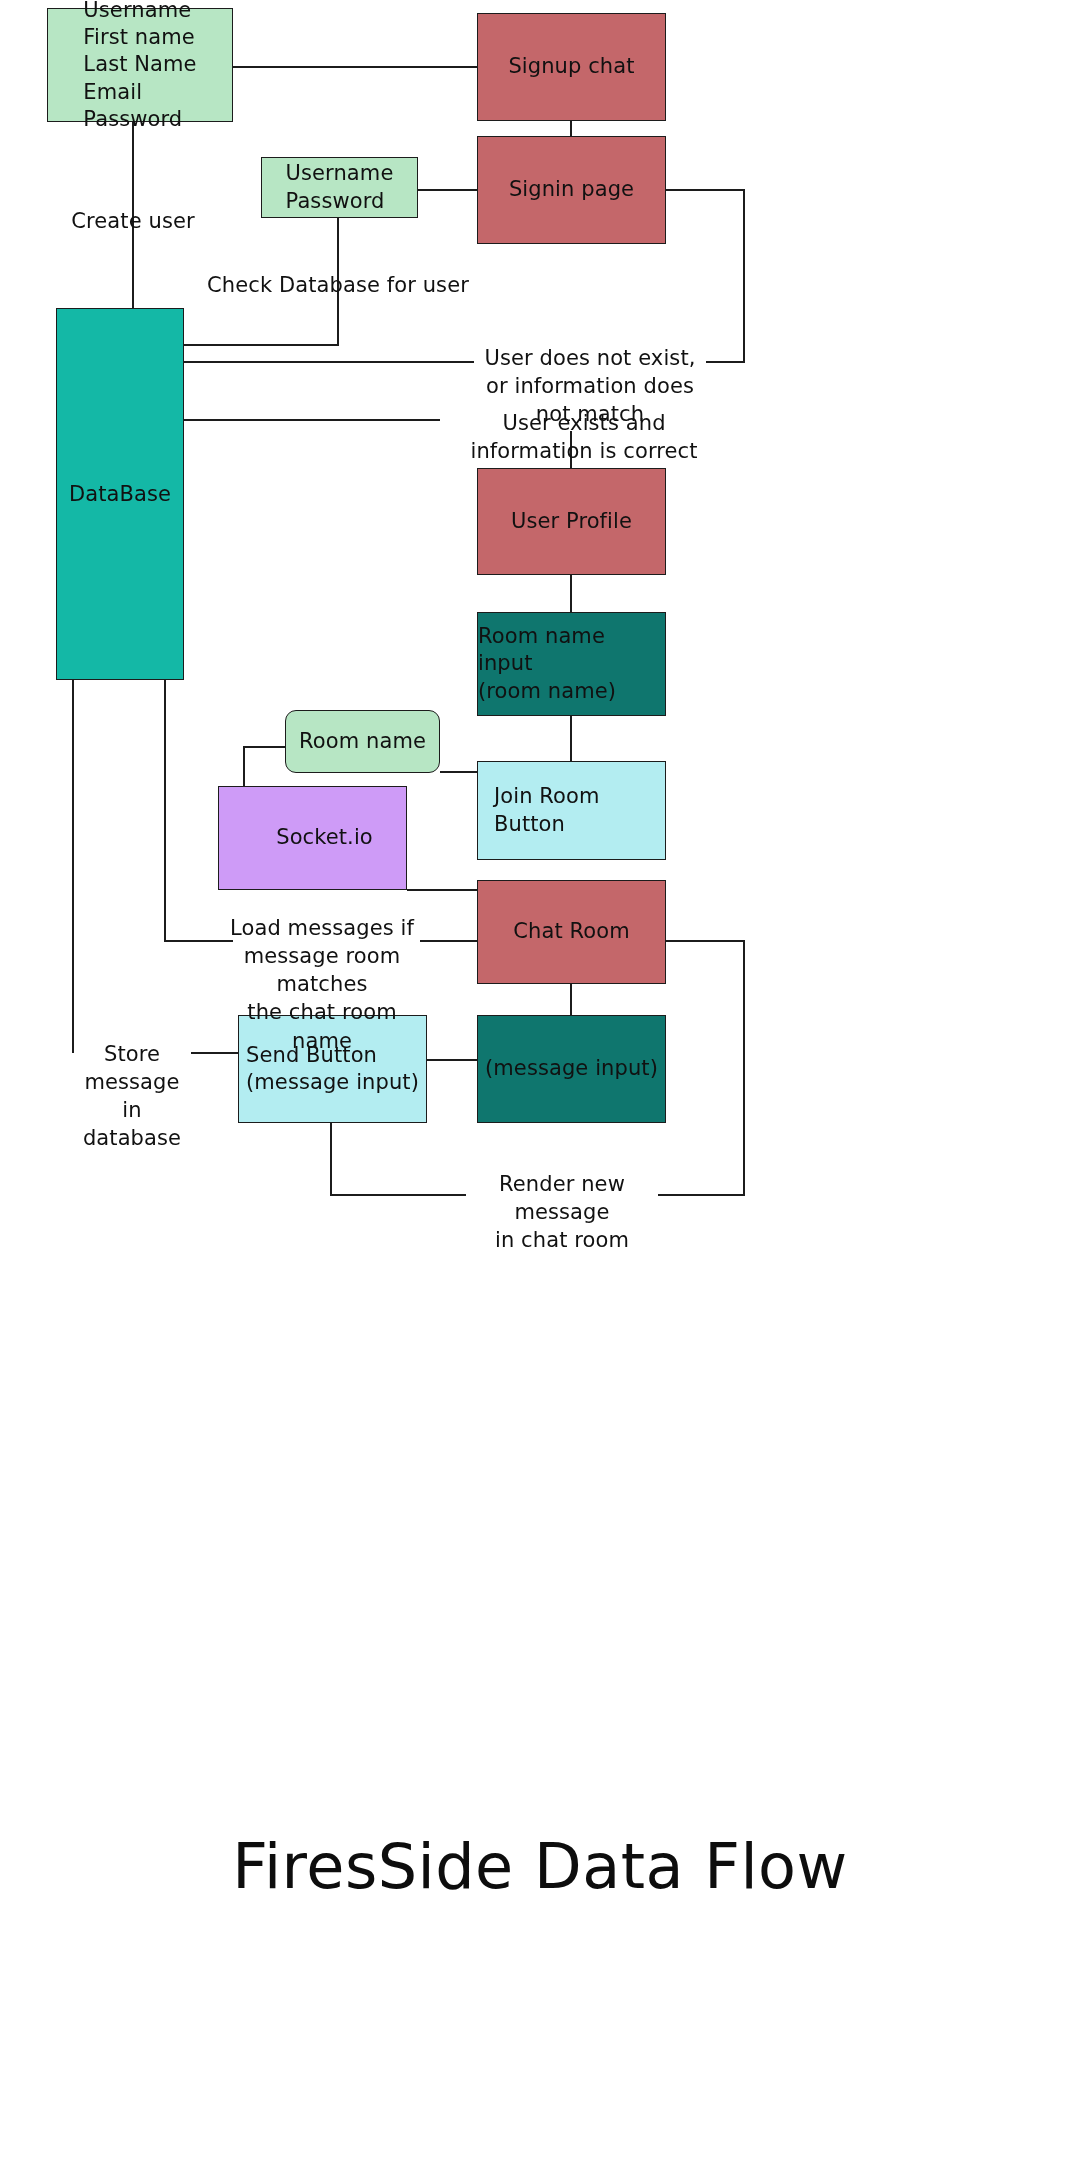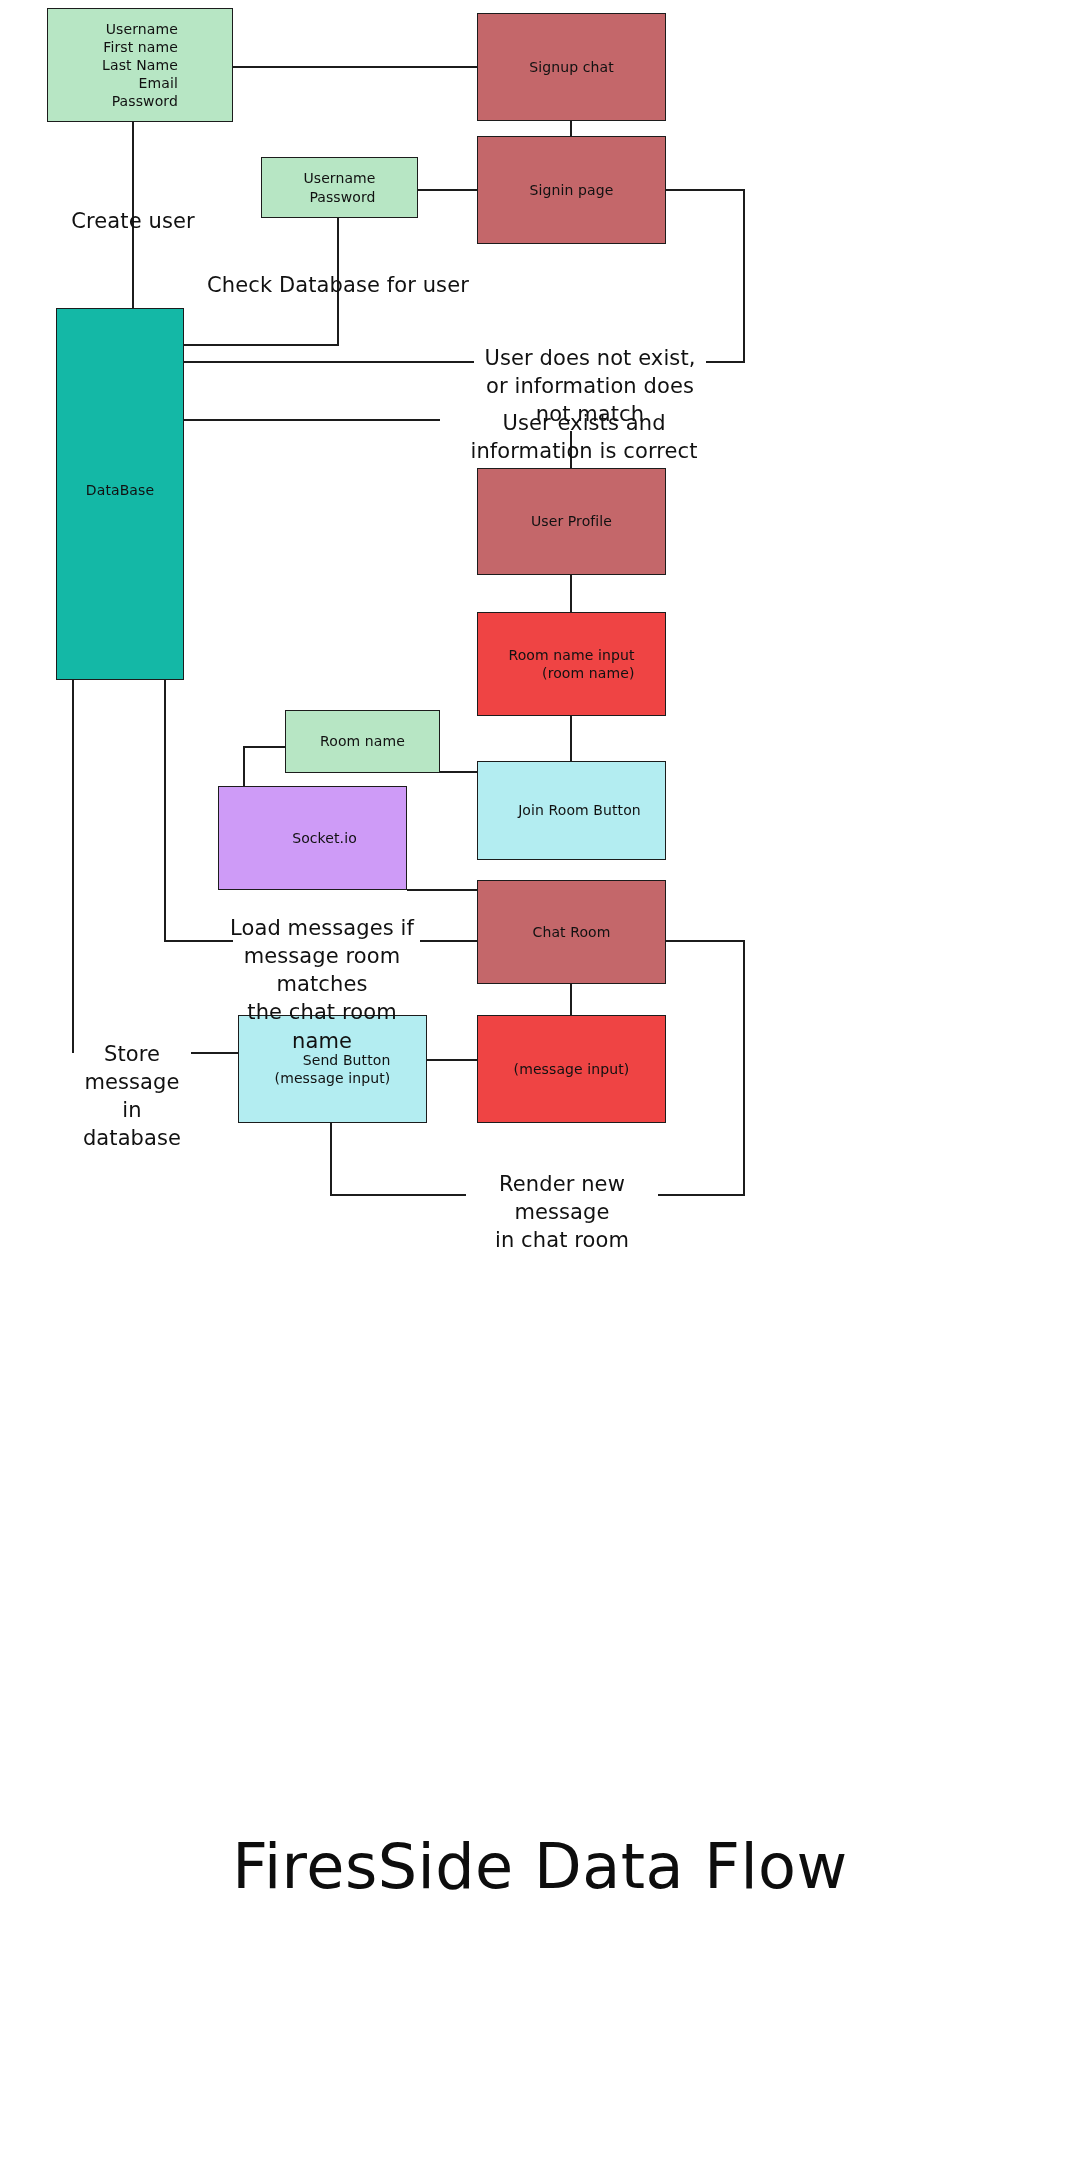--- a/index.html
+++ b/index.html
@@ -2,27 +2,27 @@
 <html><head>
 <meta charset="utf-8">
 <style>
   html,body{margin:0;padding:0;background:#ffffff;}
   body{width:1080px;height:2160px;overflow:hidden;
        font-family:"DejaVu Sans","Liberation Sans",sans-serif;}
   #stage{position:relative;width:1080px;height:2160px;background:#fff;}
   svg.layer{position:absolute;top:0;left:0;width:1080px;height:2160px;}
 
   .node{position:absolute;box-sizing:border-box;border:1.6px solid #1c1c1c;
-        display:flex;align-items:center;justify-content:center;text-align:right;
-        font-size:14px;color:#111;line-height:1.30;white-space:pre-line;
+        display:flex;align-items:center;justify-content:center;text-align:left;
+        font-size:21px;color:#111;line-height:1.30;white-space:pre-line;
         letter-spacing:.1px;}
   .n-green{background:#b7e6c4;}
   .n-red{background:#c4676a;}
   .n-yellow{background:#14b8a6;}
-  .n-blue{background:#ef4444;}
+  .n-blue{background:#0f766e;}
   .n-cyan{background:#b3edf1;}
   .n-purple{background:#ce9bf7;}
 
   .edge-label{position:absolute;font-size:21px;color:#111;line-height:1.34;
               text-align:center;white-space:pre-line;letter-spacing:.1px;}
 
   #diagram-title{position:absolute;left:0;width:1080px;text-align:center;
                  font-size:62px;color:#0d0d0d;letter-spacing:.5px;font-weight:400;}
 </style>
 </head>
@@ -87,21 +87,21 @@
 
   <div class="node n-red" style="left:477px;top:136px;width:189px;height:108px;">Signin page</div>
 
   <div class="node n-yellow" style="left:56px;top:308px;width:128px;height:372px;align-items:flex-start;padding-top:172px;">DataBase</div>
 
   <div class="node n-red" style="left:477px;top:468px;width:189px;height:107px;">User Profile</div>
 
   <div class="node n-blue" style="left:477px;top:612px;width:189px;height:104px;">Room name input
 (room name)</div>
 
-  <div class="node n-green" style="left:285px;top:710px;width:155px;height:63px;">Room name</div>
+  <div class="node n-green" style="left:285px;top:710px;width:155px;height:63px;border-radius:11px;">Room name</div>
 
   <div class="node n-purple" style="left:218px;top:786px;width:189px;height:104px;padding-left:24px;">Socket.io</div>
 
   <div class="node n-cyan" style="left:477px;top:761px;width:189px;height:99px;padding-left:16px;">Join Room Button</div>
 
   <div class="node n-red" style="left:477px;top:880px;width:189px;height:104px;">Chat Room</div>
 
   <div class="node n-cyan" style="left:238px;top:1015px;width:189px;height:108px;">Send Button
 (message input)</div>
 

